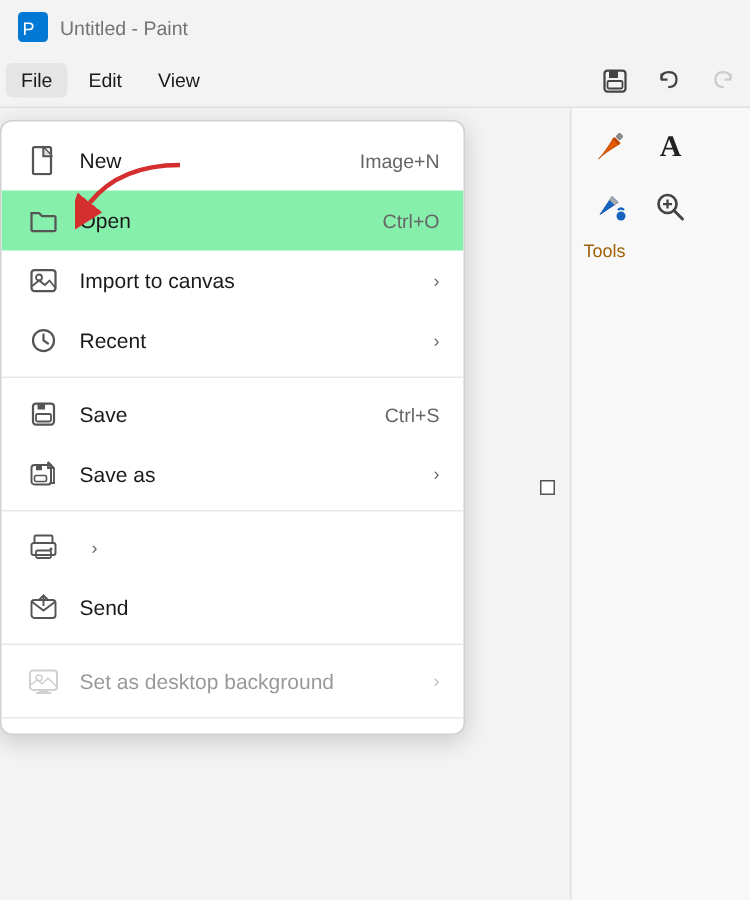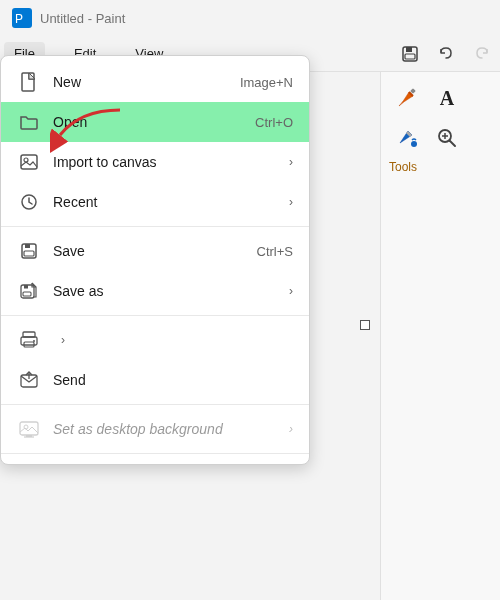--- a/index.html
+++ b/index.html
@@ -31,21 +31,21 @@
       color: #737373;
     }
 
     
     .menu-bar {
       background: #f3f3f3;
       height: 36px;
       display: flex;
       align-items: center;
       padding: 0 4px;
-      gap: 19px;
+      gap: 4px;
       border-bottom: 1px solid #e0e0e0;
     }
     .menu-item {
       padding: 4px 10px;
       border-radius: 4px;
       cursor: pointer;
       font-size: 13px;
       color: #1a1a1a;
     }
     .menu-item.active {
@@ -66,21 +66,21 @@
       border-radius: 4px;
       cursor: pointer;
       font-size: 16px;
       color: #444;
     }
     .icon-btn.disabled { color: #ccc; cursor: default; }
 
     
     .dropdown-overlay {
       position: absolute;
-      top: 55px;
+      top: 80px;
       left: 0;
       z-index: 100;
     }
     .dropdown-menu {
       background: #ffffff;
       border: 1px solid #d0d0d0;
       border-radius: 8px;
       box-shadow: 0 4px 16px rgba(0,0,0,0.18);
       width: 310px;
       padding: 6px 0;
@@ -93,21 +93,20 @@
       cursor: pointer;
       position: relative;
       min-height: 38px;
     }
     .menu-row.highlighted {
       background: #86efac;
     }
     .menu-row.disabled {
       opacity: 0.45;
       cursor: default;
-      font-style: italic;
     }
     .menu-icon {
       width: 24px;
       height: 24px;
       display: flex;
       align-items: center;
       justify-content: center;
       margin-right: 12px;
       font-size: 17px;
       flex-shrink: 0;

